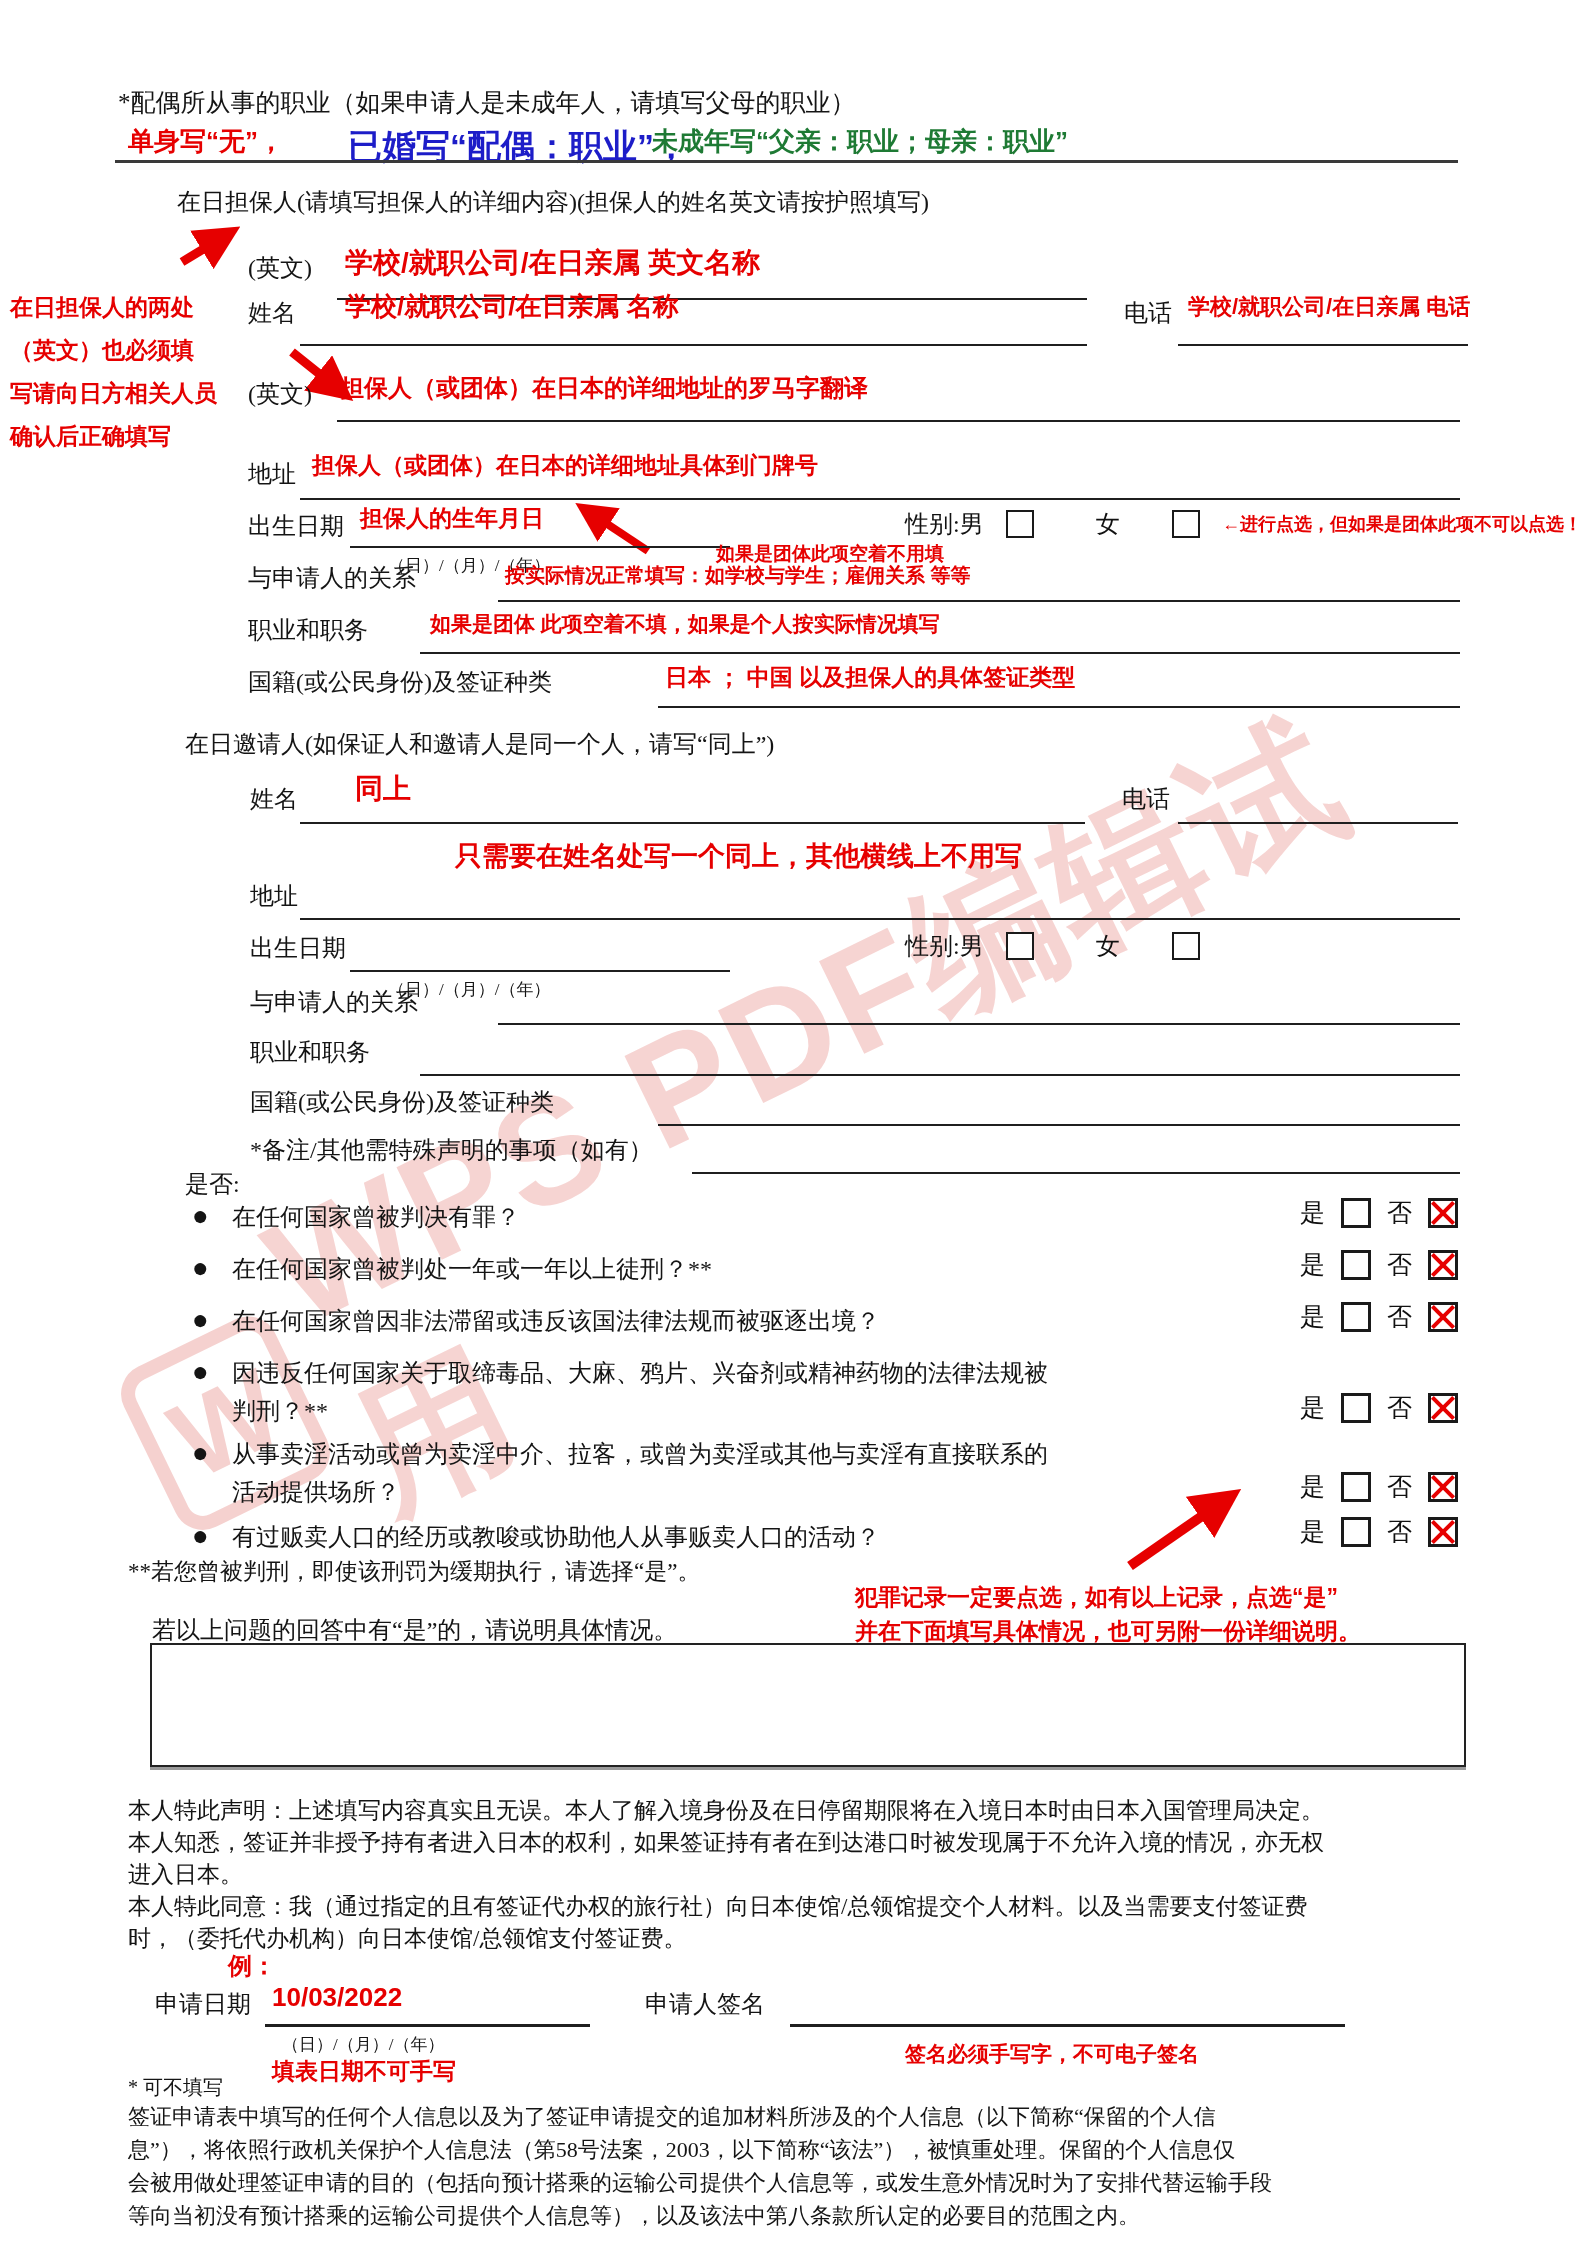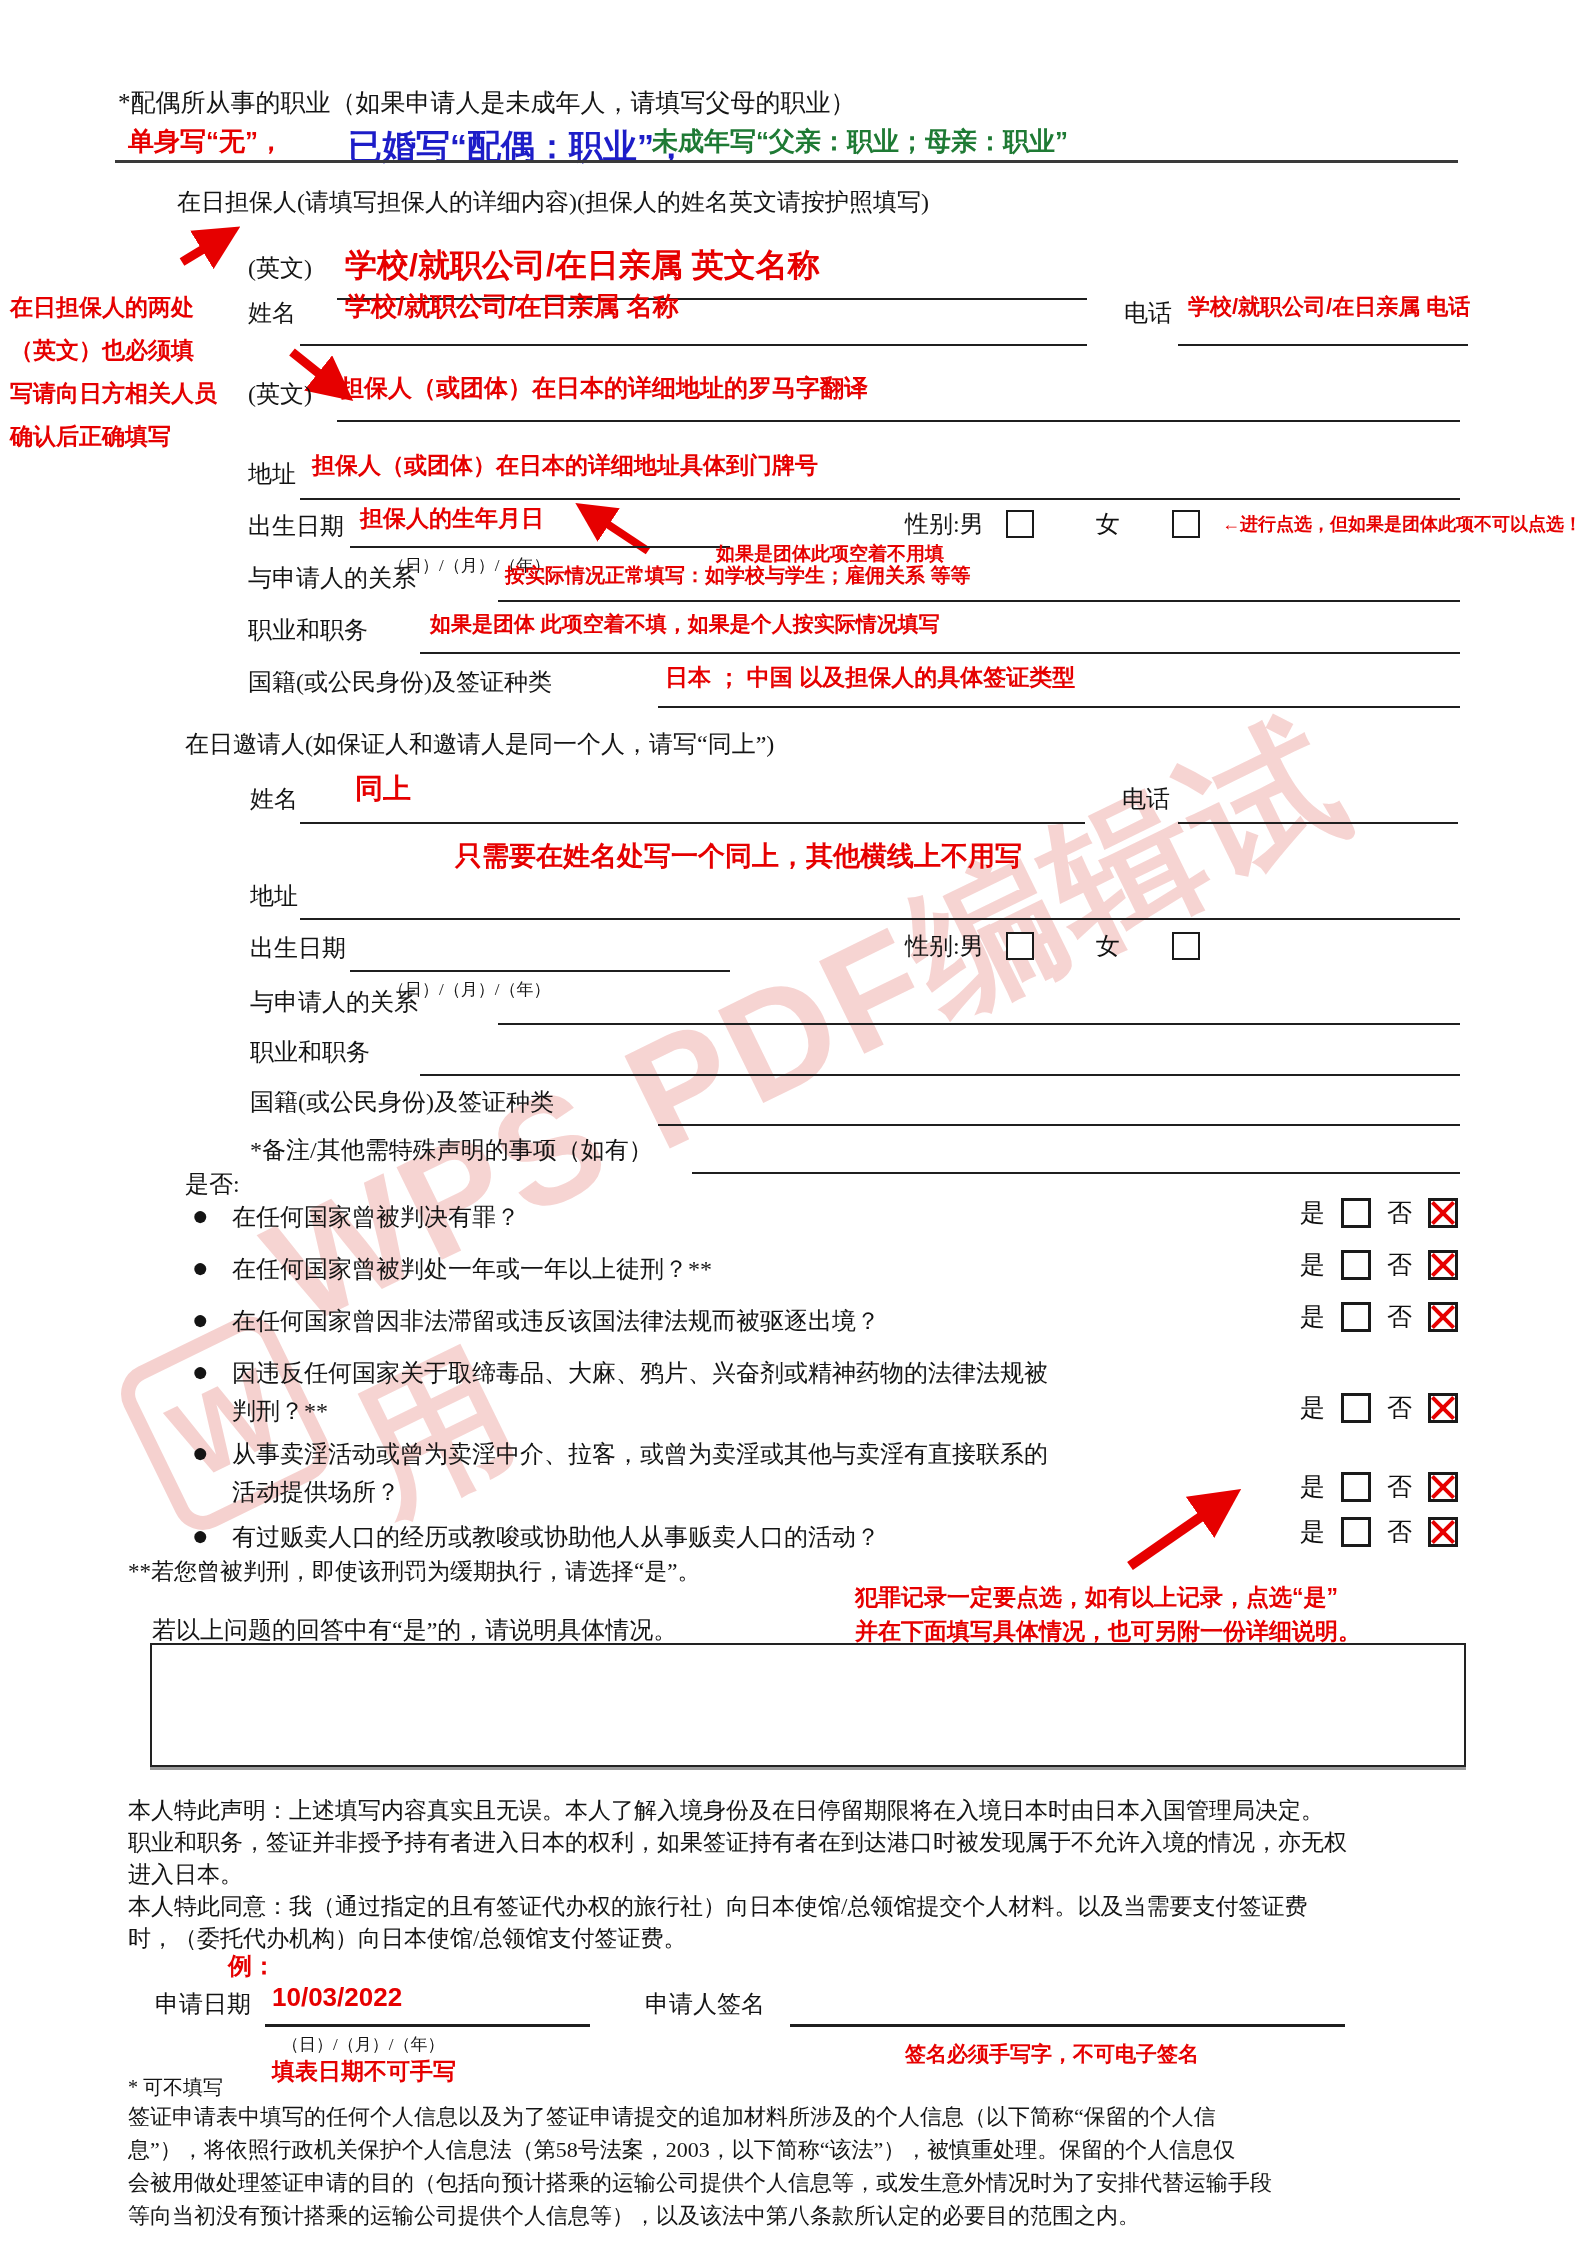--- a/index.html
+++ b/index.html
@@ -57,21 +57,21 @@
   <div class="rule" style="left:115px;top:160px;width:1343px;"></div>
 
   <div class="abs blk" style="left:177px;top:186px;">在日担保人(请填写担保人的详细内容)(担保人的姓名英文请按护照填写)</div>
 
   <div class="abs red" style="left:10px;top:292px;font-size:23px;">在日担保人的两处</div>
   <div class="abs red" style="left:10px;top:335px;font-size:23px;">（英文）也必须填</div>
   <div class="abs red" style="left:10px;top:378px;font-size:23px;">写请向日方相关人员</div>
   <div class="abs red" style="left:10px;top:421px;font-size:23px;">确认后正确填写</div>
 
   <div class="abs blk" style="left:248px;top:252px;">(英文)</div>
-  <div class="abs red" style="left:345px;top:244px;font-size:32px;">学校/就职公司/在日亲属 英文名称</div>
+  <div class="abs red" style="left:345px;top:244px;font-size:28px;">学校/就职公司/在日亲属 英文名称</div>
   <div class="uline" style="left:337px;top:298px;width:750px;"></div>
 
   <div class="abs blk" style="left:248px;top:297px;">姓名</div>
   <div class="abs red" style="left:345px;top:289px;font-size:26px;">学校/就职公司/在日亲属 名称</div>
   <div class="uline" style="left:300px;top:344px;width:787px;"></div>
   <div class="abs blk" style="left:1124px;top:297px;">电话</div>
   <div class="abs red" style="left:1188px;top:292px;font-size:22px;">学校/就职公司/在日亲属 电话</div>
   <div class="uline" style="left:1178px;top:344px;width:290px;"></div>
 
   <div class="abs blk" style="left:248px;top:378px;">(英文)</div>
@@ -201,21 +201,21 @@
   </div>
 
   <div class="abs blk" style="left:128px;top:1556px;font-size:23px;">**若您曾被判刑，即使该刑罚为缓期执行，请选择“是”。</div>
   <div class="abs red" style="left:855px;top:1582px;font-size:23px;">犯罪记录一定要点选，如有以上记录，点选“是”</div>
   <div class="abs blk" style="left:152px;top:1614px;">若以上问题的回答中有“是”的，请说明具体情况。</div>
   <div class="abs red" style="left:855px;top:1616px;font-size:23px;">并在下面填写具体情况，也可另附一份详细说明。</div>
 
   <div class="explainbox" style="left:150px;top:1643px;width:1312px;height:120px;"></div>
 
   <div class="abs blk" style="left:128px;top:1795px;font-size:23px;">本人特此声明：上述填写内容真实且无误。本人了解入境身份及在日停留期限将在入境日本时由日本入国管理局决定。</div>
-  <div class="abs blk" style="left:128px;top:1827px;font-size:23px;">职业和职务，签证并非授予持有者进入日本的权利，如果签证持有者在到达港口时被发现属于不允许入境的情况，亦无权</div>
+  <div class="abs blk" style="left:128px;top:1827px;font-size:23px;">本人知悉，签证并非授予持有者进入日本的权利，如果签证持有者在到达港口时被发现属于不允许入境的情况，亦无权</div>
   <div class="abs blk" style="left:128px;top:1859px;font-size:23px;">进入日本。</div>
   <div class="abs blk" style="left:128px;top:1891px;font-size:23px;">本人特此同意：我（通过指定的且有签证代办权的旅行社）向日本使馆/总领馆提交个人材料。以及当需要支付签证费</div>
   <div class="abs blk" style="left:128px;top:1923px;font-size:23px;">时，（委托代办机构）向日本使馆/总领馆支付签证费。</div>
 
   <div class="abs red" style="left:228px;top:1950px;font-size:24px;">例：</div>
 
   <div class="abs blk" style="left:155px;top:1988px;">申请日期</div>
   <div class="abs red" style="left:272px;top:1982px;font-size:26px;">10/03/2022</div>
   <div class="uline" style="left:265px;top:2024px;width:325px;border-bottom-width:3px;"></div>
   <div class="abs blk small" style="left:282px;top:2033px;">（日）/（月）/（年）</div>

